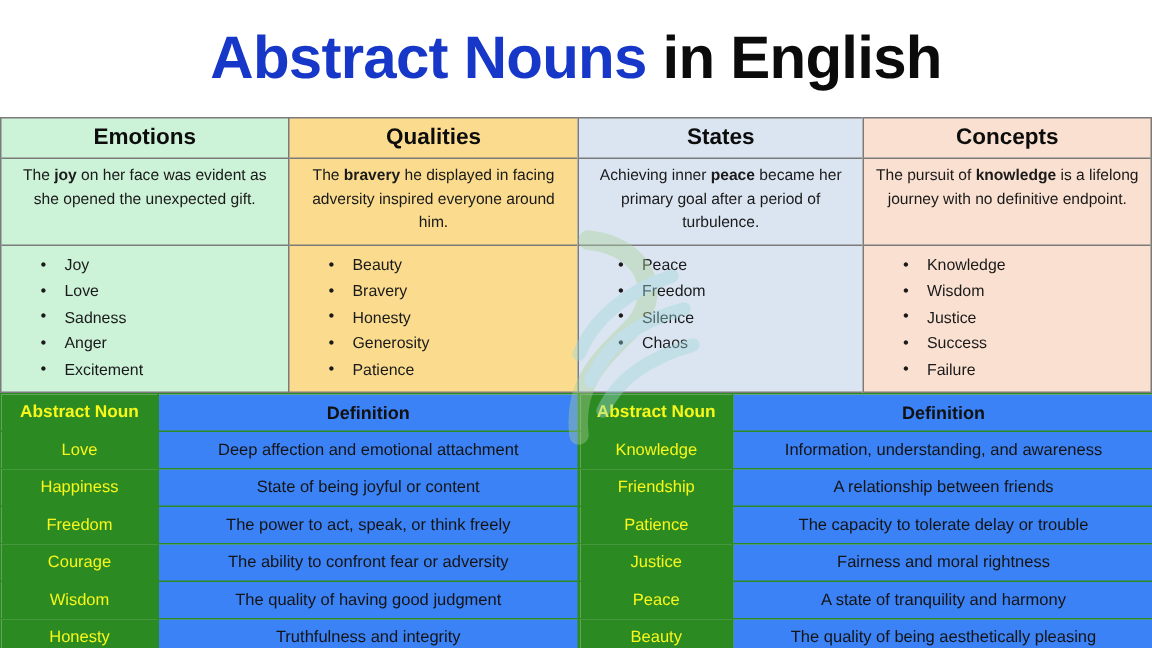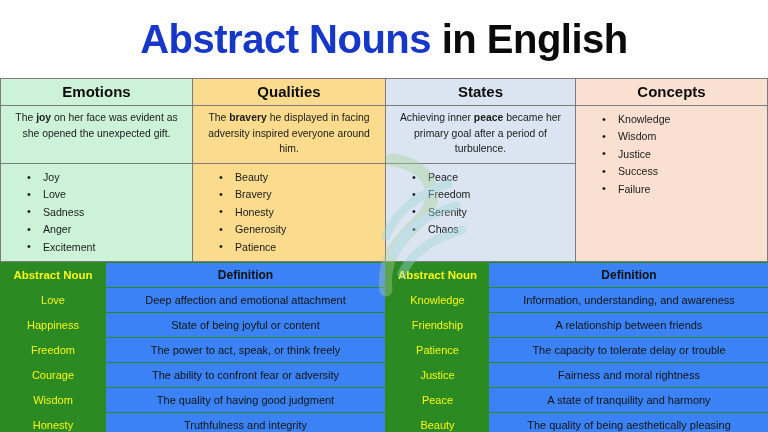--- a/index.html
+++ b/index.html
@@ -196,27 +196,28 @@
       <li>Patience</li>
     </ul>
   </div>
 
   <div class="cat-col tint-blue">
     <div class="cat-header">States</div>
     <div class="cat-desc"><span>Achieving inner </span><b>peace</b><span> became her primary goal after a period of turbulence.</span></div>
     <ul class="cat-list">
       <li>Peace</li>
       <li>Freedom</li>
-      <li>Serenity</li>
+      <li>Silence</li>
       <li>Chaos</li>
     </ul>
   </div>
 
   <div class="cat-col tint-peach">
     <div class="cat-header">Concepts</div>
+    <div class="cat-desc"><span>The pursuit of </span><b>knowledge</b><span> is a lifelong journey with no definitive endpoint.</span></div>
     <ul class="cat-list">
       <li>Knowledge</li>
       <li>Wisdom</li>
       <li>Justice</li>
       <li>Success</li>
       <li>Failure</li>
     </ul>
   </div>
 
 </div>

